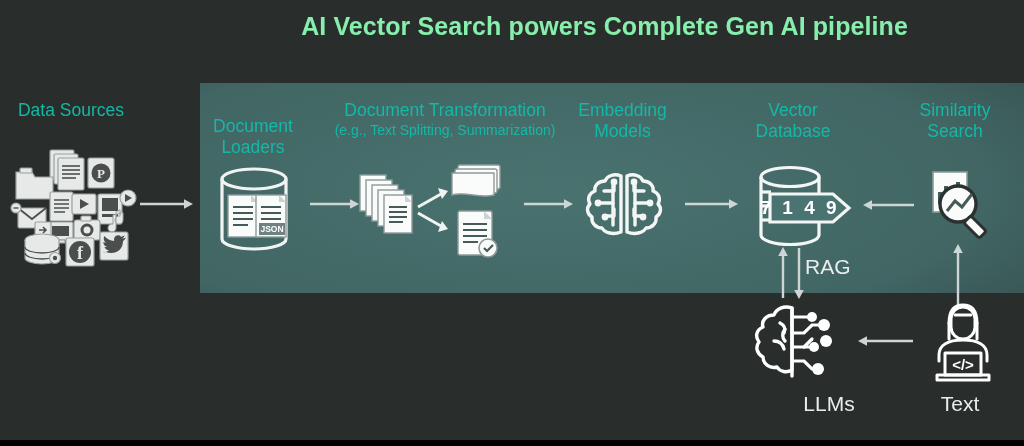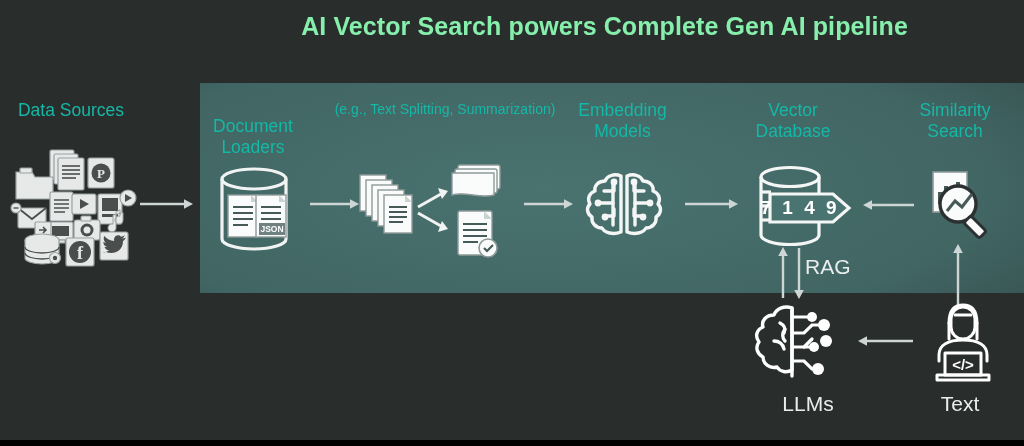--- a/index.html
+++ b/index.html
@@ -66,39 +66,40 @@
   <div class="title">AI Vector Search powers Complete Gen AI pipeline</div>
 
   <div class="label" style="left:0px; top:100px; width:142px;">Data Sources</div>
 
   <div class="label" style="left:193px; top:100px; width:120px;margin-top:16px;">
     <span>Document</span><br>
     <span>Loaders</span>
   </div>
 
   <div class="label" style="left:330px; top:100px; width:230px;">
+    <span>Document Transformation</span>
     <span class="sub">(e.g., Text Splitting, Summarization)</span>
   </div>
 
   <div class="label" style="left:560px; top:100px; width:125px;">
     <span>Embedding</span><br>
     <span>Models</span>
   </div>
 
   <div class="label" style="left:733px; top:100px; width:120px;">
     <span>Vector</span><br>
     <span>Database</span>
   </div>
 
   <div class="label" style="left:898px; top:100px; width:114px;">
     <span>Similarity</span><br>
     <span>Search</span>
   </div>
 
-  <div class="small-label" style="left:748px; top:392px; width:120px;">LLMs</div>
+  <div class="small-label" style="left:769px; top:392px; width:120px;">LLMs</div>
 
   <div class="small-label" style="left:905px; top:392px; width:110px;">Text</div>
 
   <div class="small-label" style="left:805px; top:255px; width:70px; text-align:left;">RAG</div>
 
   <div class="icon" style="left:10px; top:140px;">
     <svg width="130" height="125" viewBox="0 0 130 125">
       <g fill="#e6e9e8" stroke="#9aa0a0" stroke-width="1.2">
 
         <g>

